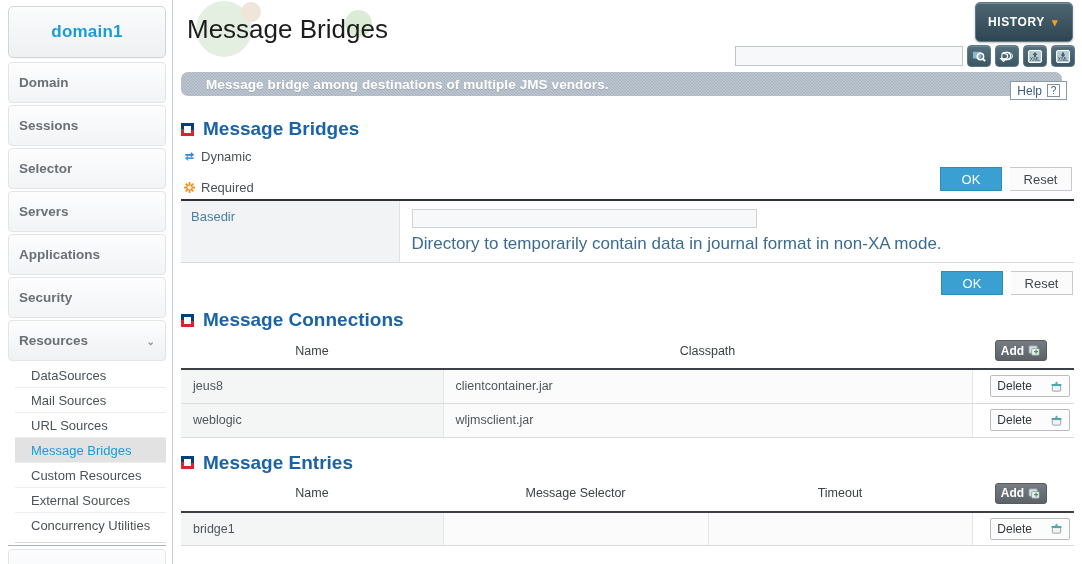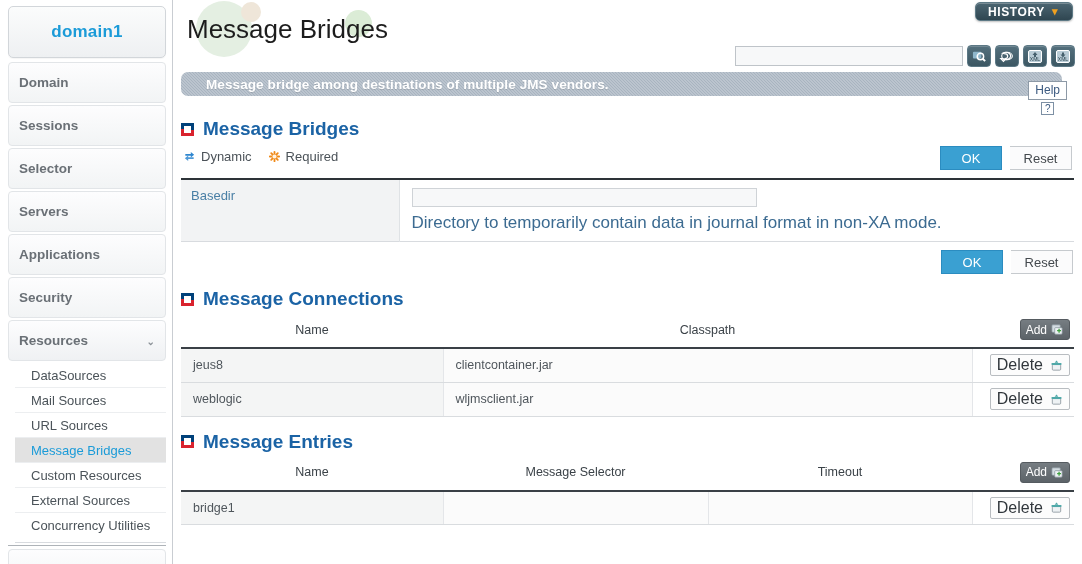--- a/index.html
+++ b/index.html
@@ -90,21 +90,21 @@
   .deco-b { width: 20px; height: 20px; left: 68px; top: 2px; background: #efe6d9; }
   .deco-c { width: 27px; height: 27px; left: 172px; top: 10px; background: #dbecd6; }
   .page-title {
     position: absolute; left: 14px; top: 14px;
     font-size: 26px; color: #1c1c1c;
     font-weight: normal;
   }
 
   .history-btn {
     position: absolute; right: 9px; top: 2px;
-    height: 19px; padding: 0 14px 0 12px;
+    height: 40px; padding: 0 14px 0 12px;
     display: flex; align-items: center; gap: 7px;
     background: linear-gradient(#4c6672, #2f4651);
     border: 1px solid #5d7985;
     border-radius: 5px;
     box-shadow: inset 0 1px 0 rgba(255,255,255,.25), 0 1px 2px rgba(0,0,0,.25);
     color: #ffffff;
     font-size: 12px; font-weight: bold; letter-spacing: .6px;
     cursor: pointer;
   }
   .history-chev { color: #f0a020; font-size: 11px; }
@@ -145,21 +145,20 @@
     letter-spacing: .1px;
     text-shadow: 0 1px 1px rgba(0,0,0,.12);
   }
   .help-btn {
     position: absolute; right: 15px; top: 81px;
     display: flex; align-items: center; gap: 5px;
     background: #ffffff; border: 1px solid #8d99a6;
     padding: 1px 6px; height: 19px;
     color: #3c5a80; font-size: 12px;
     cursor: pointer;
-    flex-direction: column;
   }
   .help-q {
     display: inline-flex; align-items: center; justify-content: center;
     width: 13px; height: 13px; border: 1px solid #7d90a4;
     font-size: 10px; color: #3c5a80;
   }
 
   
   .content { position: absolute; left: 8px; top: 118px; right: 8px; }
 
@@ -173,21 +172,21 @@
   .sq-icon i { position: absolute; display: block; }
   .sq-icon .q-tr { right: 0; top: 0; width: 7px; height: 7px; background: #00417a; }
   .sq-icon .q-tl { left: 0; top: 0; width: 6px; height: 6px; background: #00417a; }
   .sq-icon .q-bl { left: 0; bottom: 0; width: 7px; height: 7px; background: #d9232e; }
   .sq-icon .q-br { right: 0; bottom: 0; width: 6px; height: 6px; background: #d9232e; }
   .sq-icon .ctr { left: 3px; top: 3px; width: 7px; height: 7px; background: #ffffff; }
   .sec-title h2 {
     font-size: 19px; font-weight: bold; color: #1b63a5;
   }
 
-  .legend { display: flex; align-items: flex-start; gap: 16px; margin: 9px 0 14px 2px; }
+  .legend { display: flex; align-items: flex-start; gap: 16px; margin: 9px 0 4px 2px; flex-direction: column; }
   .legend-item { display: flex; align-items: center; gap: 5px; color: #4b5258; font-size: 13px; }
 
   .form-table {
     width: 100%; border-collapse: collapse;
     border-top: 2px solid #2d3338;
     border-bottom: 1px solid #d8dbdf;
   }
   .form-table td { vertical-align: top; padding: 8px 0 8px 10px; }
   .f-label {
     width: 218px; background: #f2f3f4;
@@ -218,21 +217,21 @@
     cursor: pointer;
   }
 
   .grid { width: 100%; border-collapse: collapse; }
   .grid th {
     font-size: 12.5px; font-weight: normal; color: #3b4248;
     padding: 6px 0 7px 0; text-align: center;
     border-bottom: 2px solid #3a4046;
     background: #ffffff;
   }
-  .grid th.col-act { width: 102px; text-align: right; padding-right: 4px; }
+  .grid th.col-act { width: 102px; padding-right: 4px; font-weight: bold; }
   .grid td {
     height: 34px; font-size: 12.5px; color: #4f565c;
     border-bottom: 1px solid #d9dcdf;
     border-right: 1px solid #e4e6e9;
     padding-left: 12px;
     background: #fbfbfb;
   }
   .grid td.cell-act {
     border-right: none; background: #ffffff;
     text-align: right; padding-right: 4px;
@@ -240,24 +239,24 @@
   .grid tr td:first-child { background: #f4f5f5; }
 
   .btn-add {
     display: inline-flex; align-items: center; gap: 4px;
     height: 21px; padding: 0 5px;
     background: linear-gradient(#767d82, #5c6368);
     border: 1px solid #555b60; border-radius: 3px;
     color: #ffffff; font-size: 12px; cursor: pointer;
   }
   .btn-del {
-    display: inline-flex; align-items: center; gap: 7px;
+    display: inline-flex; align-items: center; gap: 18px;
     height: 22px; padding: 0 6px;
     background: #fcfcfc; border: 1px solid #b9bdc1; border-radius: 2px;
-    color: #31373c; font-size: 16px; cursor: pointer;
+    color: #31373c; font-size: 12px; cursor: pointer;
   }
   .sec-block { margin-top: 14px; }
 </style>
 </head>
 <body>
 
 <div class="app">
 
   <div class="sidebar">
     <div class="domain-header">

